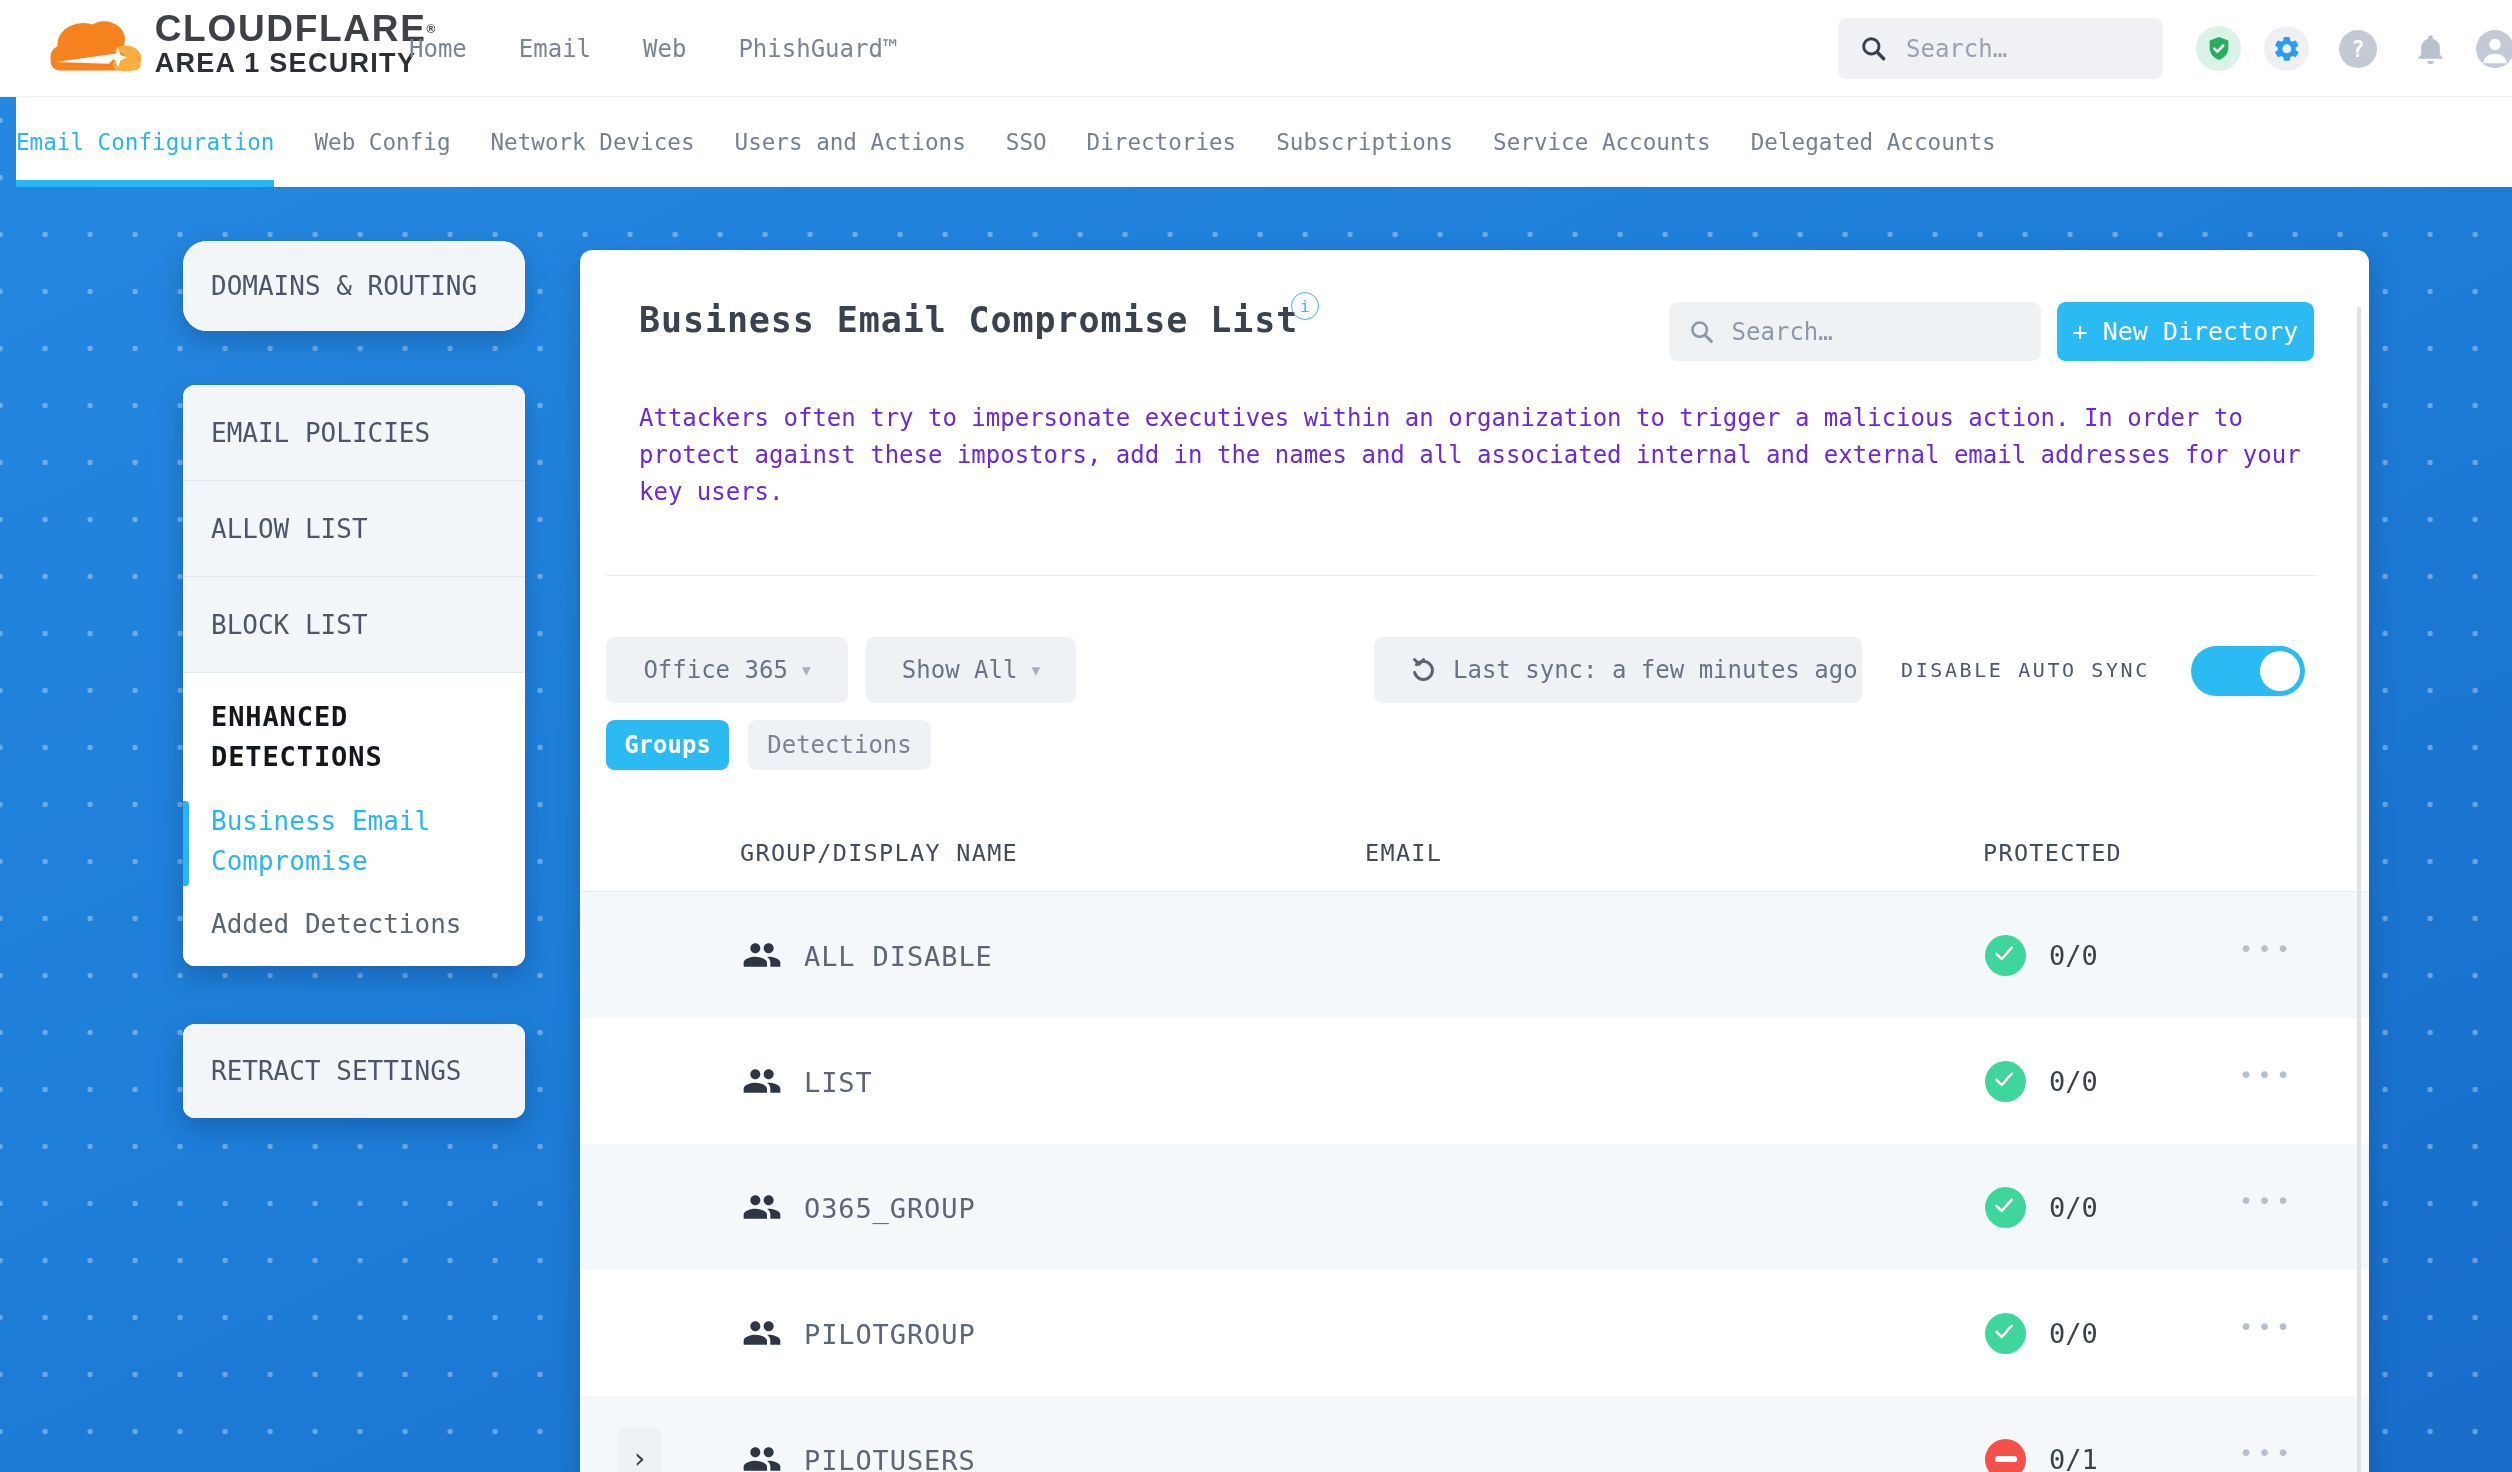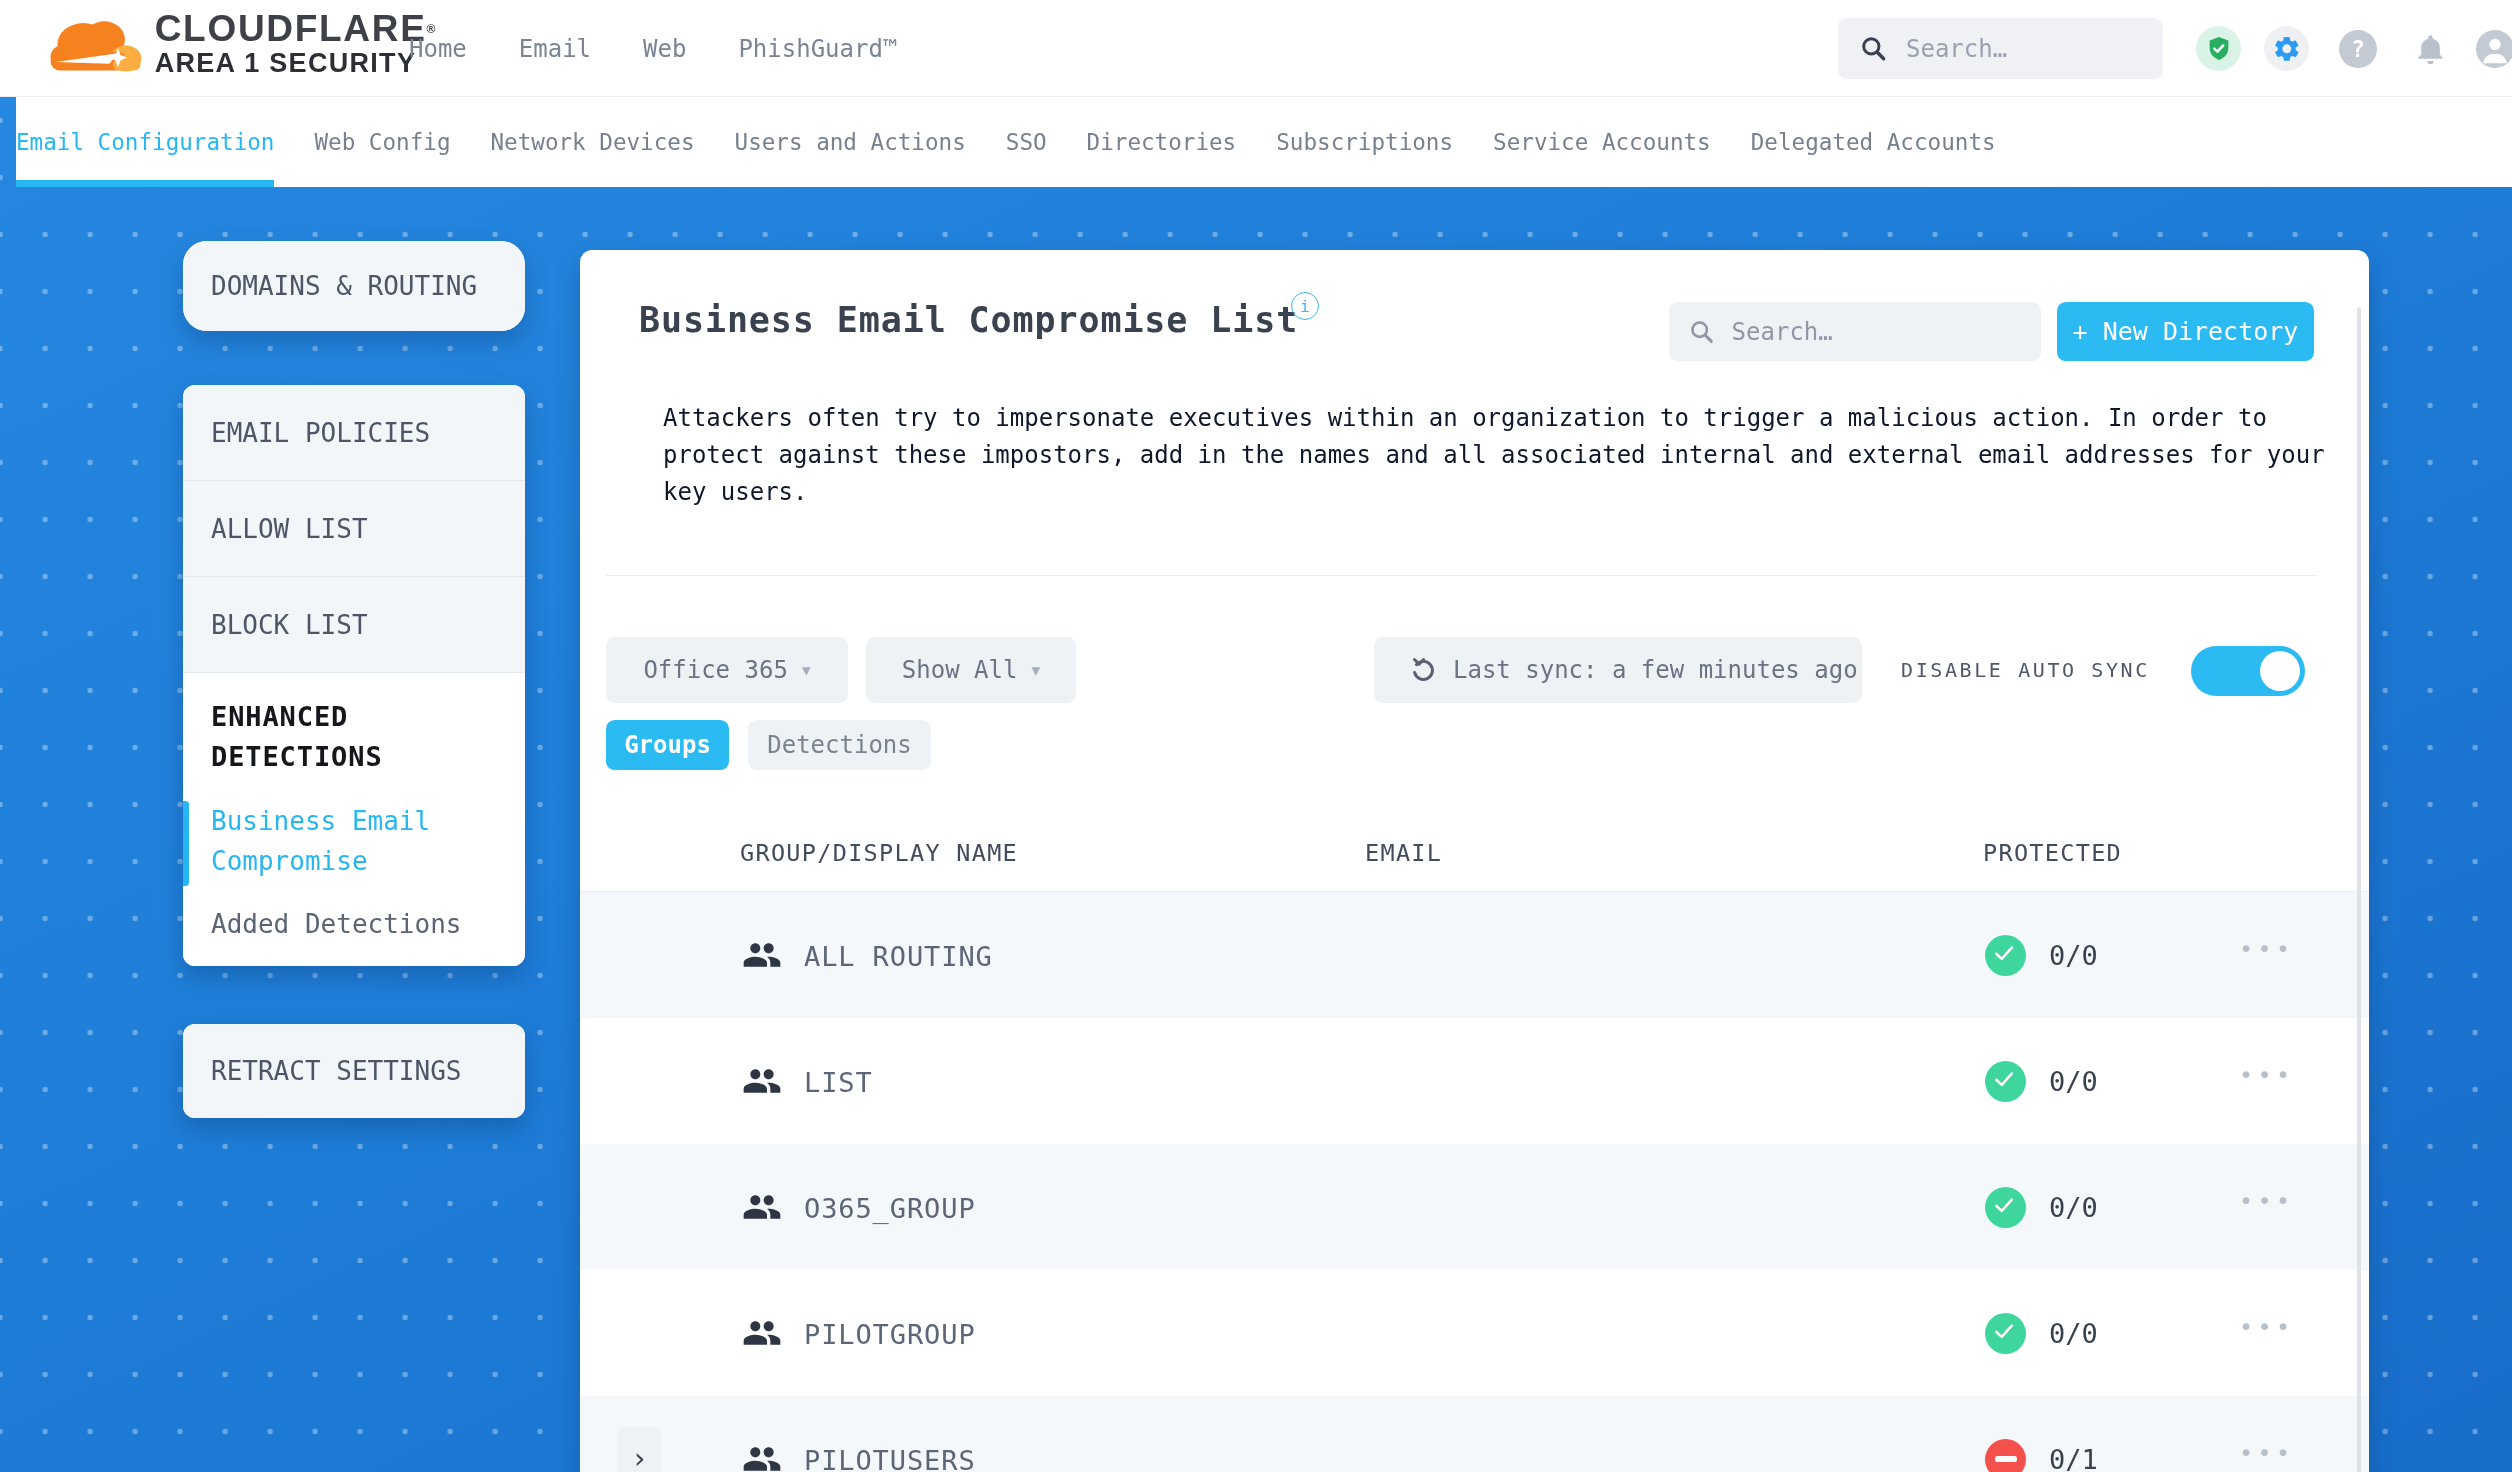--- a/index.html
+++ b/index.html
@@ -59,21 +59,21 @@
   
   .maincard { position:absolute; left:580px; top:250px; width:1789px; height:1396px; background:#fff; border-radius:12px; box-shadow:0 10.4px 26px rgba(10,40,90,.28); overflow:hidden; }
   .scrolltrack { position:absolute; right:7.8px; top:57px; bottom:0; width:4.3px; background:#DDE2E8; border-radius:2.6px; }
   .m-title { position:absolute; left:59px; top:50px; font-size:35px; font-weight:bold; color:#3A4250; letter-spacing:0.9px; }
   .m-info { position:absolute; left:711px; top:42px; width:28px; height:28px; border:1.7px solid #3AB8F0; border-radius:50%; color:#3AB8F0; font-size:16.5px; display:flex; align-items:center; justify-content:center; font-style:normal; cursor:pointer; }
   .m-search { position:absolute; left:1089px; top:52px; width:372px; height:59px; background:#EFF2F5; border-radius:8.7px; display:flex; align-items:center; padding-left:19px; gap:15.6px; }
   .m-search svg { width:28px; height:28px; }
   .m-search input { border:none; background:transparent; outline:none; font:inherit; font-size:24px; color:#6A7383; width:278px; }
   .m-search input::placeholder { color:#8F97A6; }
   .m-newdir { position:absolute; left:1477px; top:52px; width:257px; height:59px; background:#2CBAF3; border-radius:8.7px; color:#fff; font-size:25px; display:flex; align-items:center; justify-content:center; cursor:pointer; }
-  .m-desc { position:absolute; left:59px; top:150px; width:1664px; font-size:24px; line-height:37px; color:#0f172a;margin-left:24px; }
+  .m-desc { position:absolute; left:59px; top:150px; width:1664px; font-size:24px; line-height:37px; color:#6d28d9; }
   .m-divider { position:absolute; left:26px; top:325px; width:1711px; height:0.9px; background:#E9EDF1; }
 
   .chip { position:absolute; top:387px; height:66px; background:#EFF2F5; border-radius:8.7px; display:flex; align-items:center; justify-content:center; gap:14px; font-size:24px; color:#6A7383; cursor:pointer; }
   .chip-office { left:26px; width:242px; }
   .chip-show { left:286px; width:210px; }
   .chip-sync { left:794px; width:488px; justify-content:flex-start; padding-left:34px; cursor:default; }
   .chip-sync svg { width:31px; height:31px; }
   .caret { font-family:"DejaVu Sans", sans-serif; font-size:17.4px; color:#A6AEBB; }
   .autosync-label { position:absolute; left:1321px; top:387px; height:66px; display:flex; align-items:center; font-size:20px; color:#4E586A; letter-spacing:2.6px; }
   .toggle { position:absolute; left:1611px; top:396px; width:114px; height:50px; border-radius:25px; background:#2CBAF3; cursor:pointer; }
@@ -238,21 +238,21 @@
     <span class="th-email">EMAIL</span>
     <span class="th-protected">PROTECTED</span>
   </div>
 
   <div class="trows">
 
     <div class="trow alt">
       <svg class="people" viewBox="0 0 24 24">
           <path fill="#2E3644" d="M16 11c1.66 0 3-1.34 3-3s-1.34-3-3-3-3 1.34-3 3 1.34 3 3 3zm-8 0c1.66 0 3-1.34 3-3S9.66 5 8 5 5 6.34 5 8s1.34 3 3 3zm0 2c-2.33 0-7 1.17-7 3.5V19h14v-2.5c0-2.33-4.67-3.5-7-3.5zm8 0c-.29 0-.62.02-.97.05 1.16.84 1.97 1.97 1.97 3.45V19h6v-2.5c0-2.33-4.67-3.5-7-3.5z"></path>
         </svg>
-      <span class="rname">ALL ROUTING</span>
+      <span class="rname">ALL DISABLE</span>
       <span class="remail"></span>
       <span class="badge ok">
           <span class="check"></span>
         </span>
       <span class="rcount">0/0</span>
       <span class="rdots">•••</span>
     </div>
 
     <div class="trow">
       <svg class="people" viewBox="0 0 24 24">

